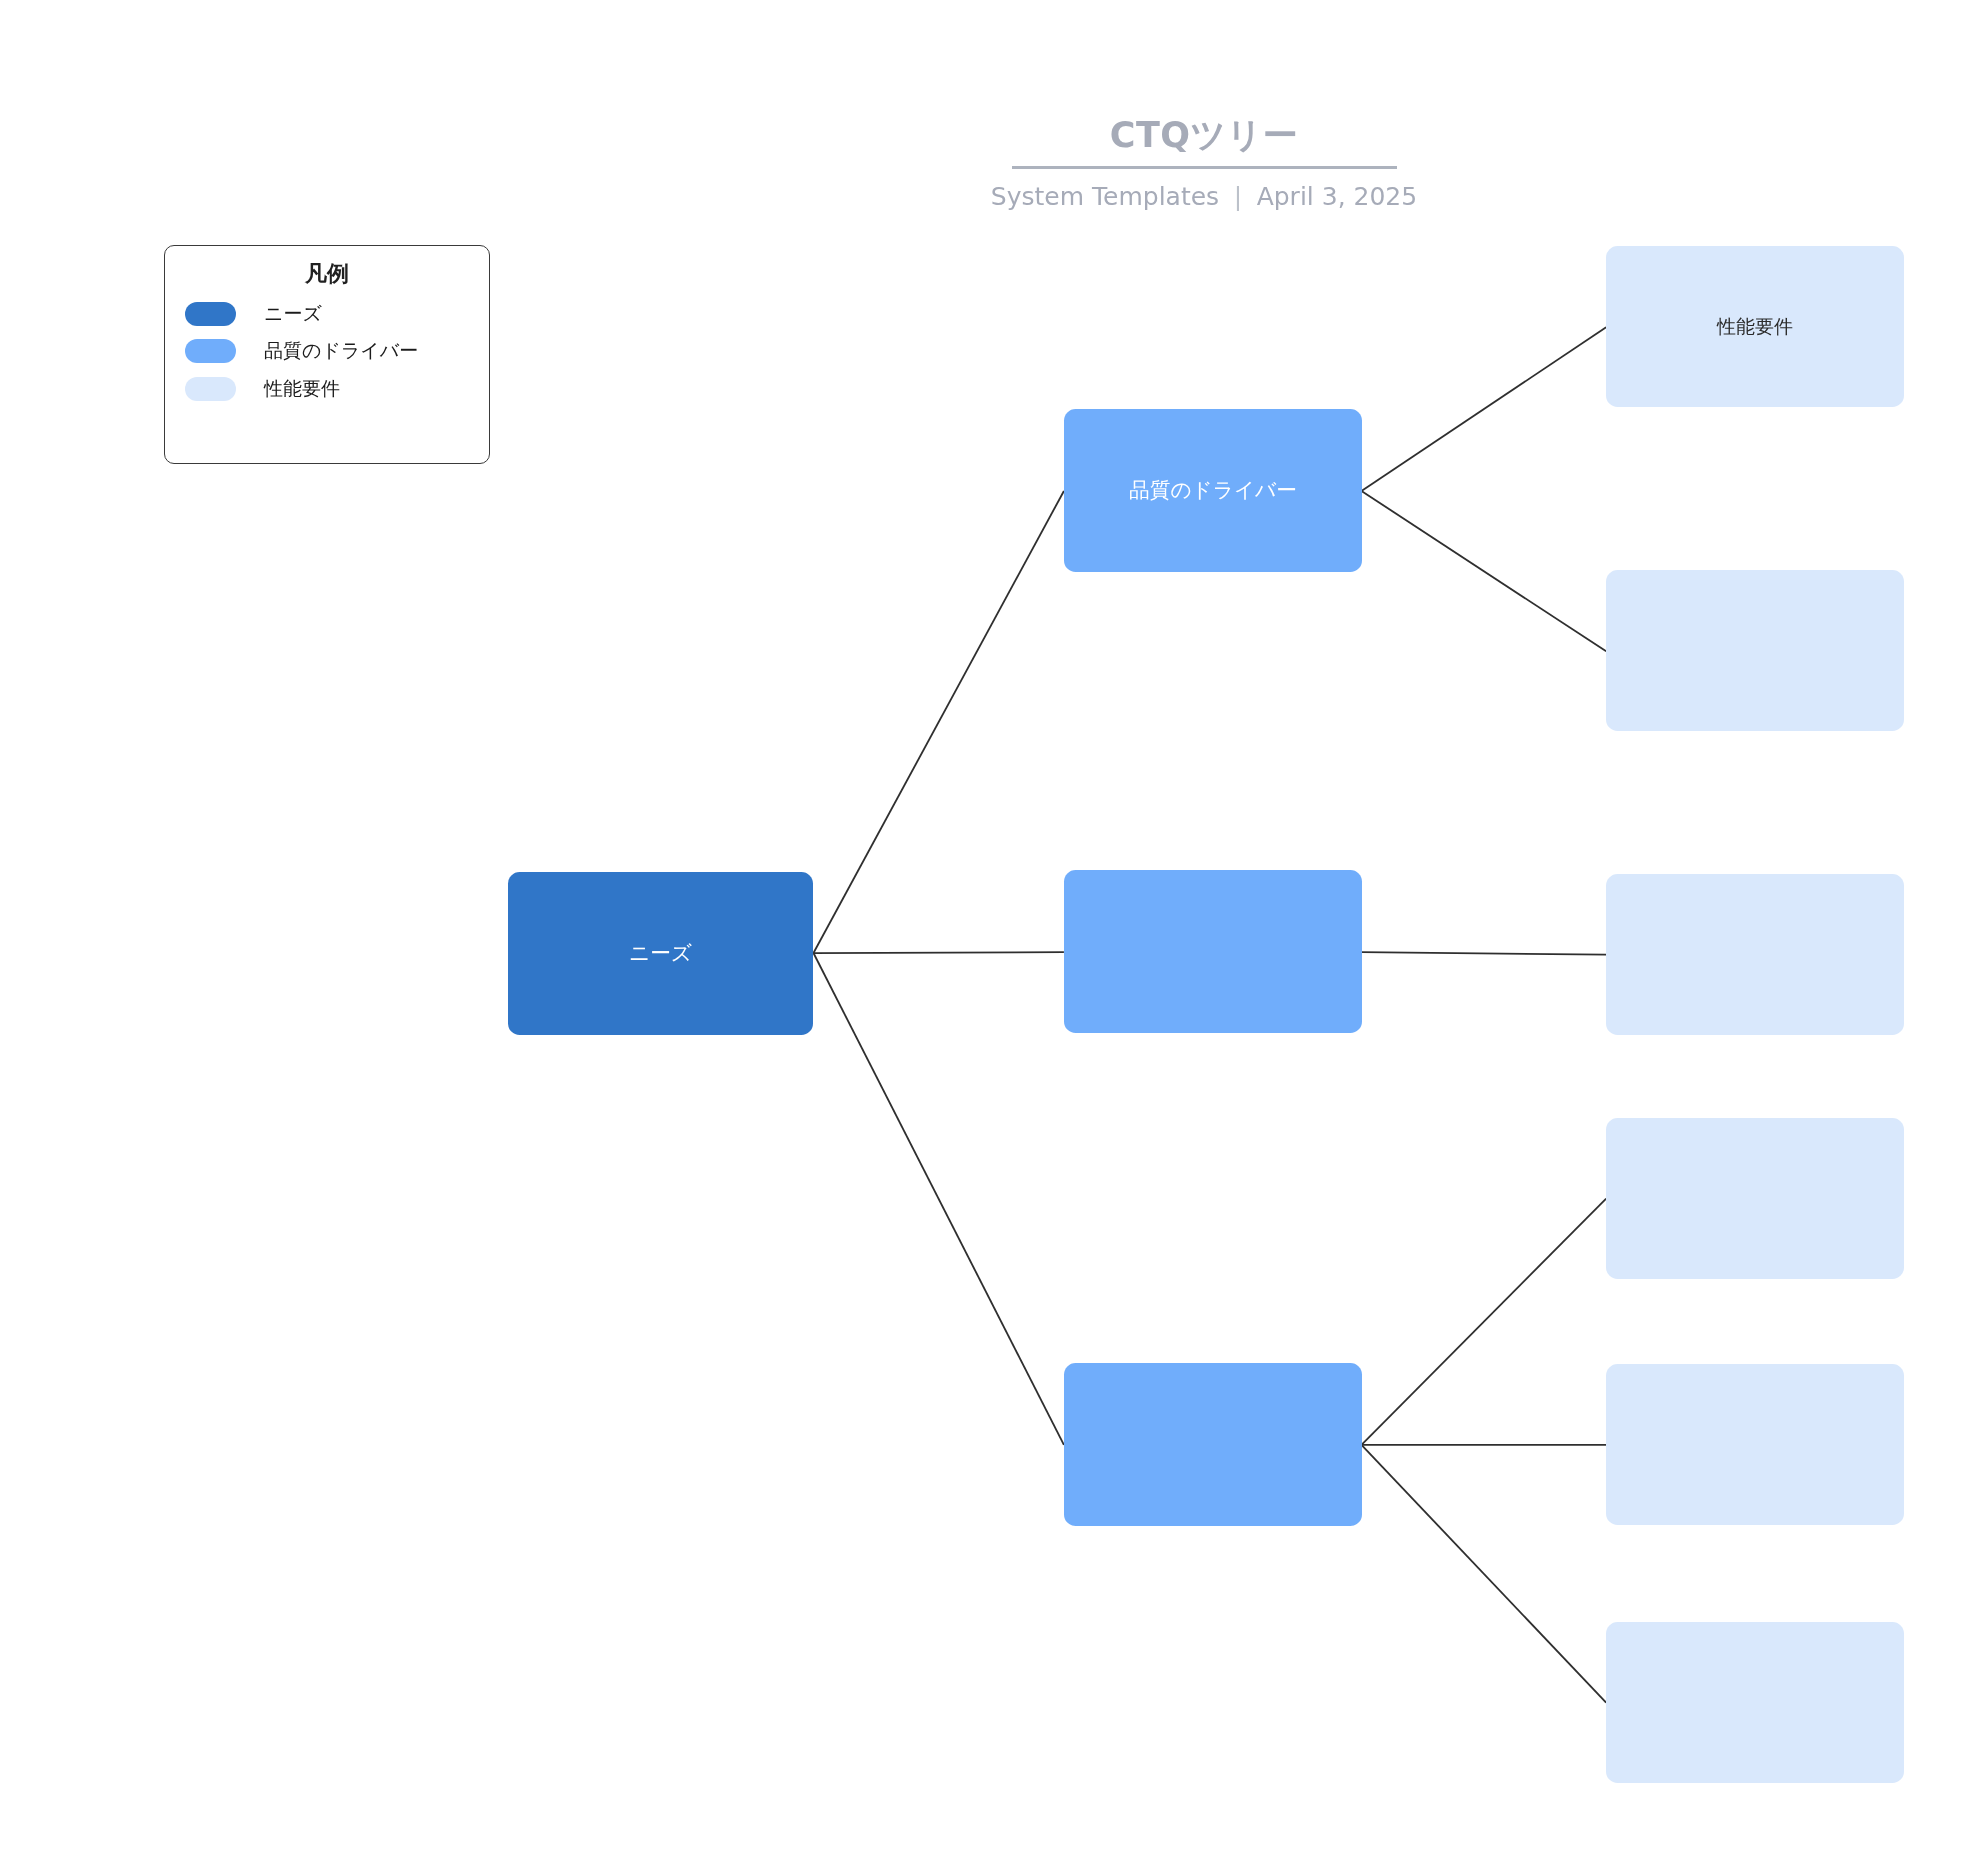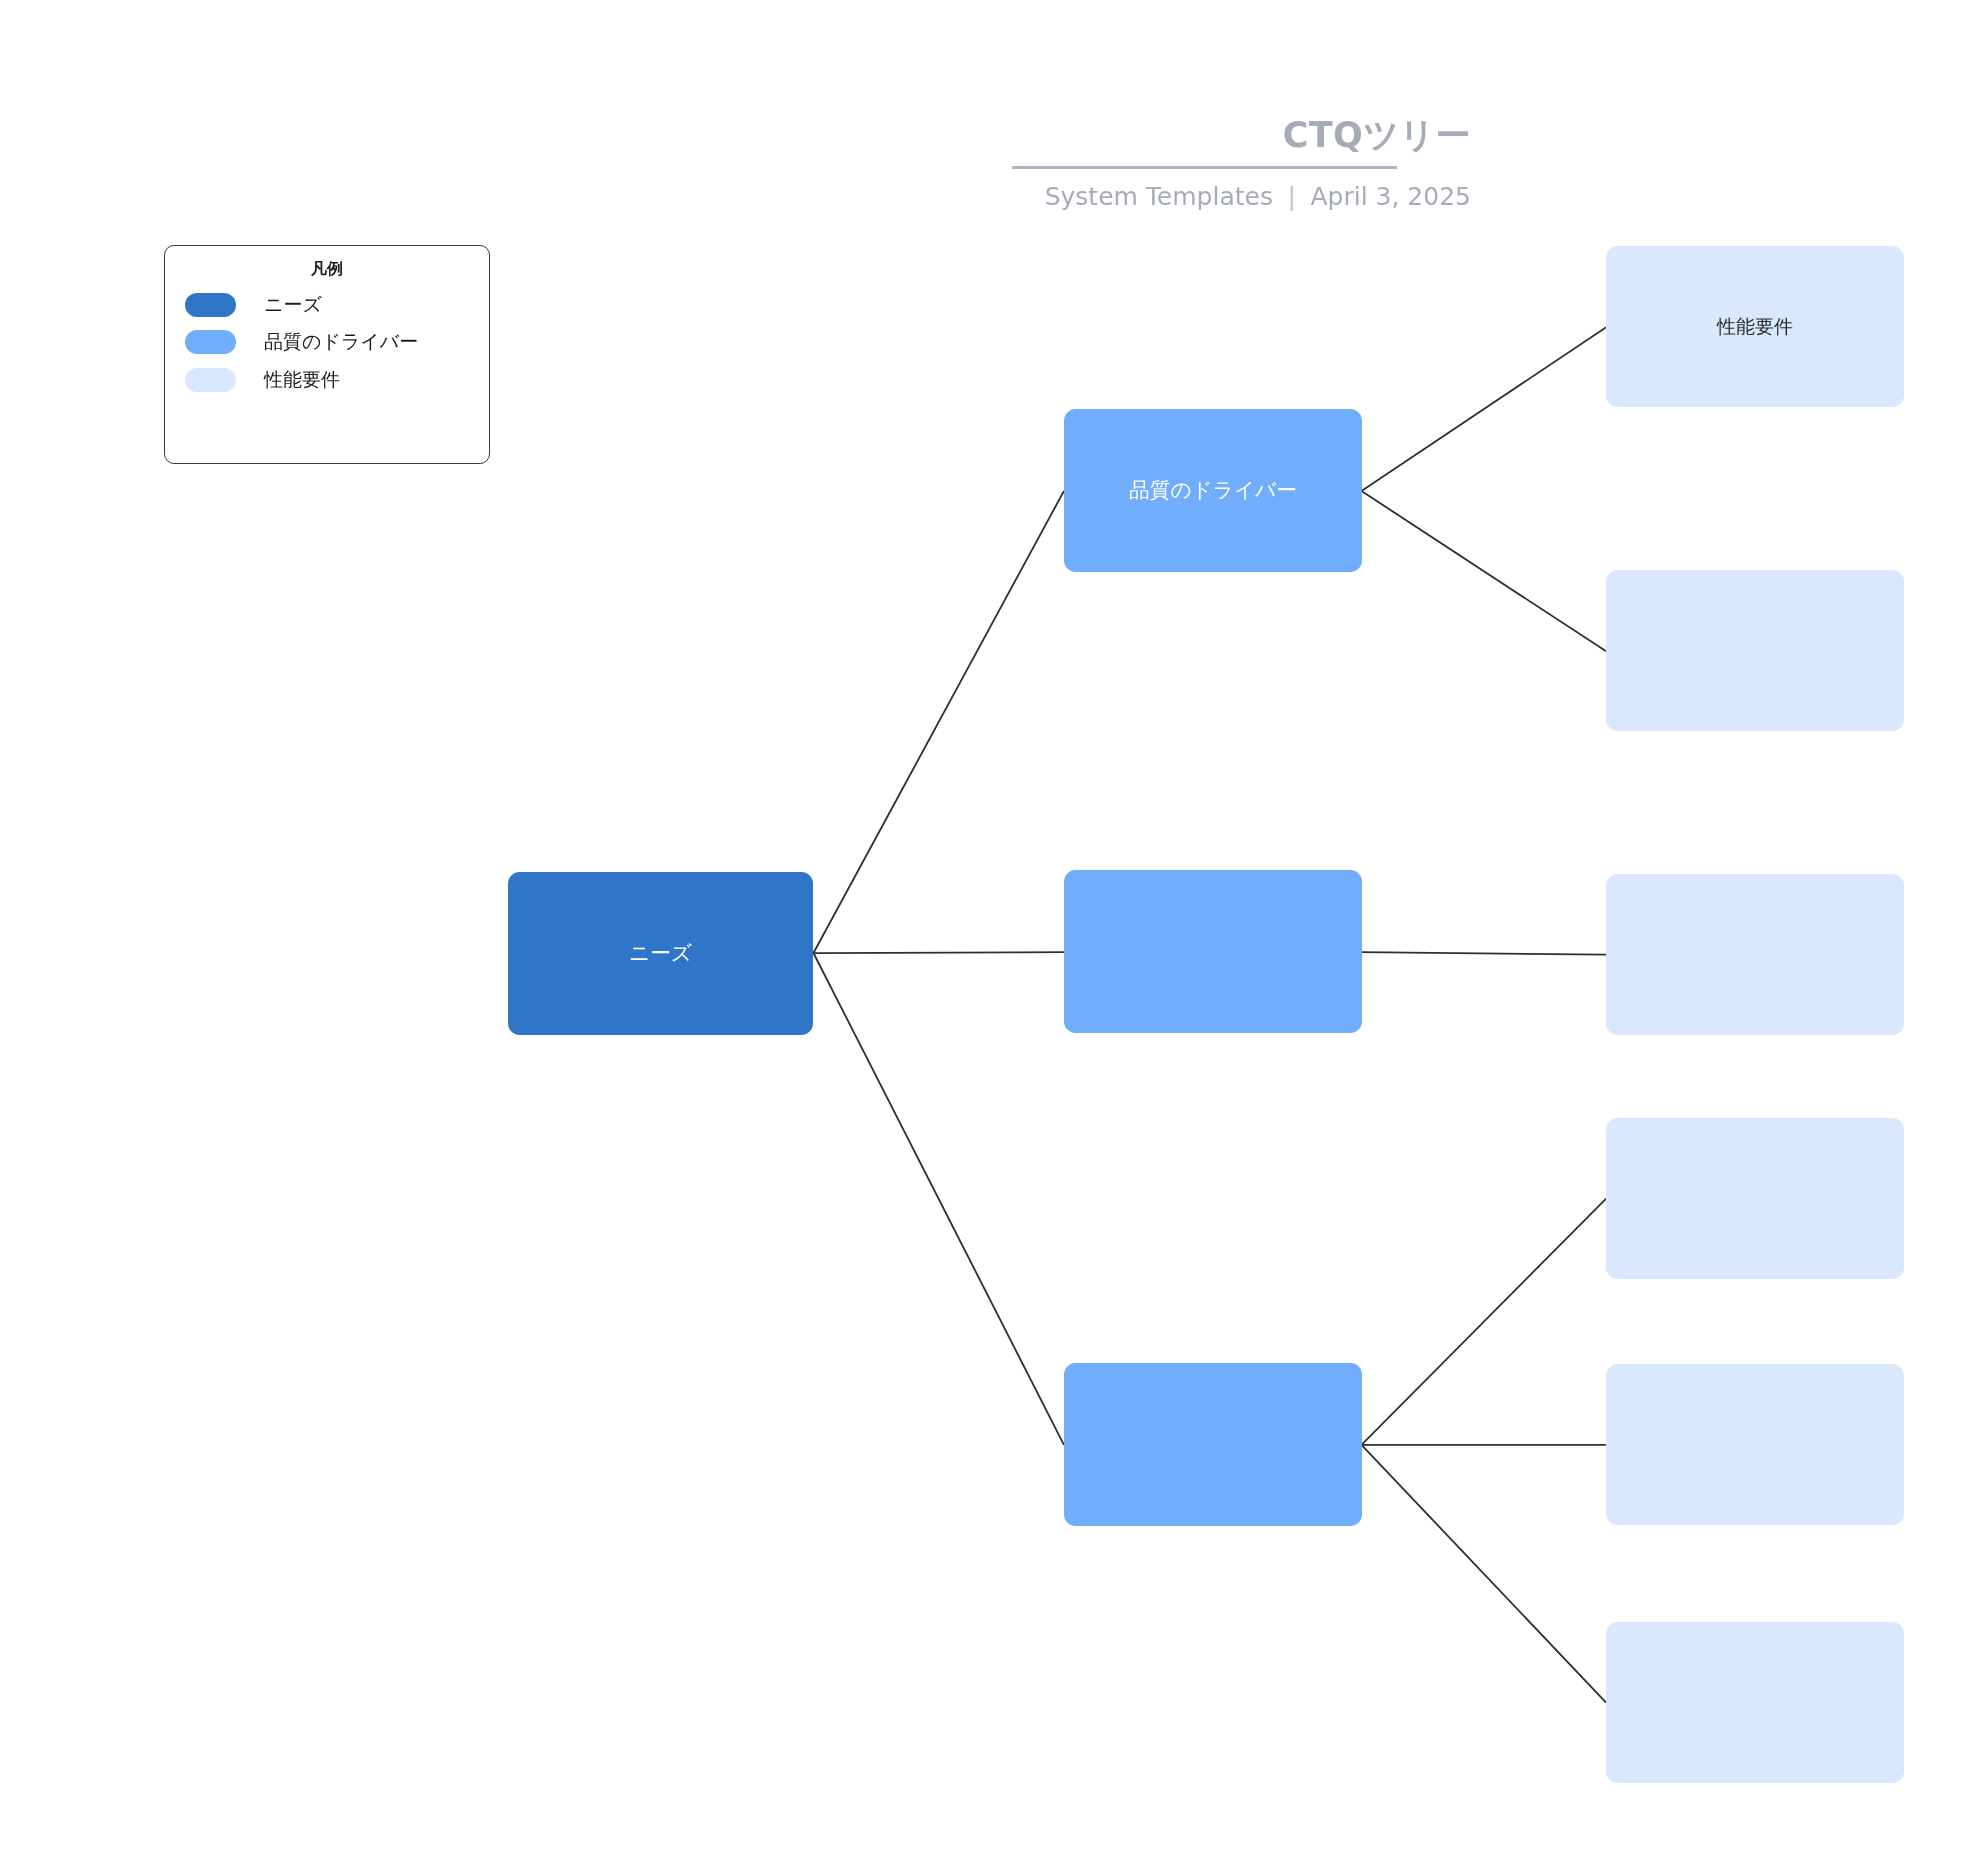--- a/index.html
+++ b/index.html
@@ -17,21 +17,21 @@
     background: #ffffff;
     overflow: hidden;
   }
 
   
   #header {
     position: absolute;
     left: 937px;
     top: 116px;
     width: 534px;
-    text-align: right;
+    text-align: center;
   }
   #doc-title {
     font-size: 35px;
     font-weight: bold;
     color: #a6abb8;
     letter-spacing: 0.4px;
     line-height: 1.1;
     white-space: nowrap;
   }
   #title-rule {
@@ -59,21 +59,21 @@
     top: 245px;
     width: 326px;
     height: 219px;
     border: 1.7px solid #3a3a3a;
     border-radius: 10px;
     background: #ffffff;
     box-sizing: border-box;
   }
   #legend-title {
     text-align: center;
-    font-size: 16px;
+    font-size: 22px;
     font-weight: bold;
     color: #202020;
     margin-top: 13.2px;
   }
   .legend-row {
     display: flex;
     align-items: center;
     margin-top: 11.6px;
     padding-left: 20px;
   }

